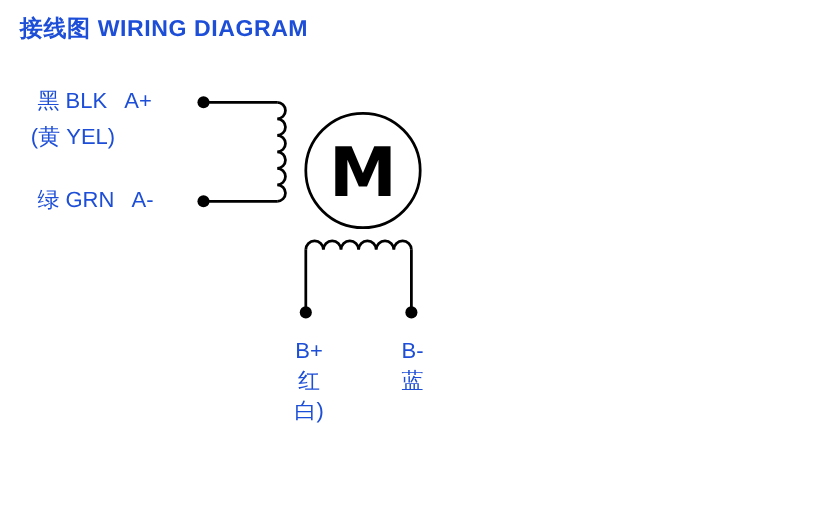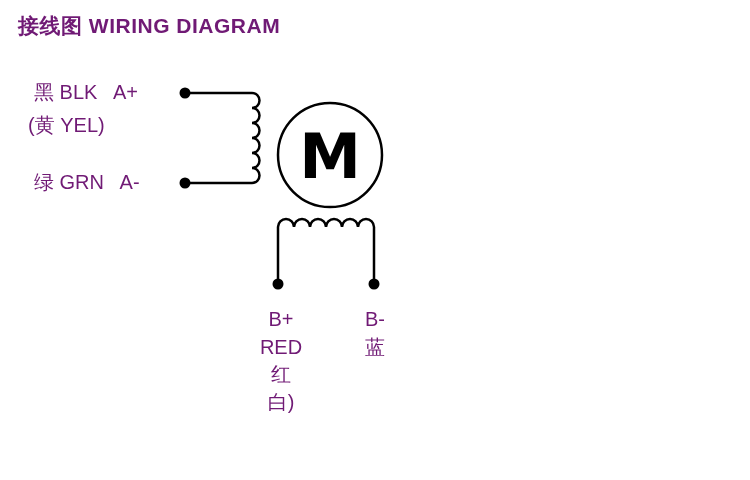--- a/index.html
+++ b/index.html
@@ -7,21 +7,21 @@
     padding: 0;
     background: #ffffff;
     font-family: "Liberation Sans", "DejaVu Sans", sans-serif;
   }
   .canvas {
     position: relative;
     width: 750px;
     height: 480px;
     background: #ffffff;
     overflow: hidden;
-    color: #701a75;
+    color: #1d4ed8;
   }
   .title {
     position: absolute;
     left: 18px;
     top: 12px;
     font-size: 21px;
     font-weight: 700;
     letter-spacing: 0.5px;
     white-space: pre;
   }
@@ -98,21 +98,20 @@
     <line x1="374" y1="227" x2="374" y2="281" stroke="#000" stroke-width="2.5"></line>
     <circle cx="374" cy="284" r="5.5" fill="#000"></circle>
   </svg>
 
   <div class="lbl lbl-a-pos">黑 BLK   A+</div>
   <div class="lbl lbl-a-neg">绿 GRN   A-</div>
   <div class="lbl lbl-a-alt">(黄 YEL)</div>
 
   <div class="term-block term-b-pos">
     <div class="line">B+</div>
-    <div class="line">RED</div>
     <div class="line">红</div>
     <div class="line">白)</div>
   </div>
 
   <div class="term-block term-b-neg">
     <div class="line">B-</div>
     <div class="line">蓝</div>
   </div>
 
 </div>

